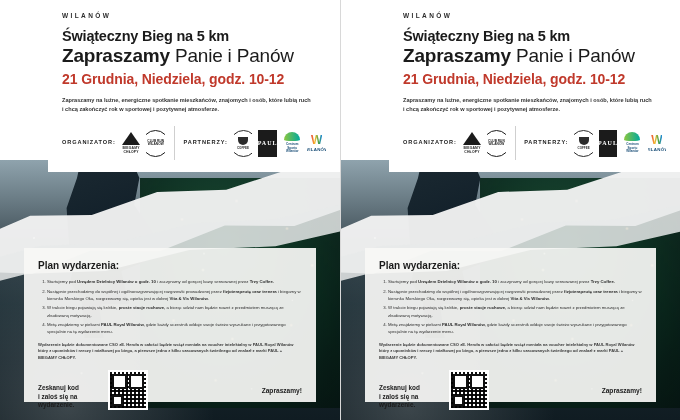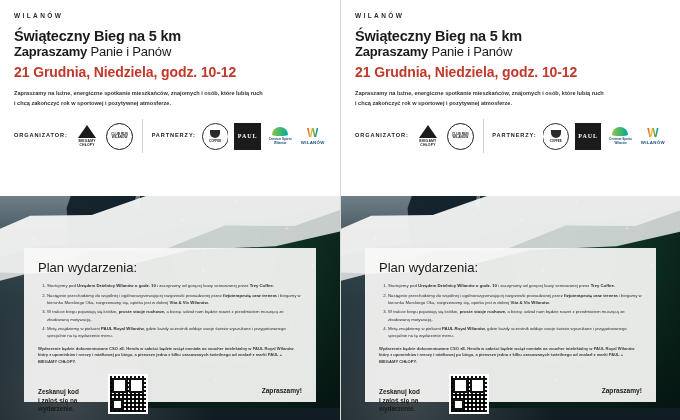--- a/index.html
+++ b/index.html
@@ -20,41 +20,42 @@
     width: 340px;
     height: 420px;
     overflow: hidden;
     background: #ffffff;
   }
   .poster + .poster { border-left: 1px solid #d8d8d8; }
 
   
   .top {
     position: relative;
-    height: 196px;
+    height: 172px;
     background: #ffffff;
     padding: 12px 14px 0 14px;
     z-index: 5;
+    margin-left: 48px;
   }
   .brand {
     font-size: 6.5px;
     letter-spacing: 2.4px;
     color: #2b2b2b;
     font-weight: 700;
     margin-bottom: 9px;
   }
   .headline1 {
     font-size: 14.5px;
     font-weight: 700;
     color: #1b1b1b;
     line-height: 1.12;
     letter-spacing: -0.2px;
   }
   .headline2 {
-    font-size: 13px;
+    font-size: 19px;
     font-weight: 700;
     color: #1b1b1b;
     line-height: 1.12;
     margin-top: 1px;
     letter-spacing: -0.2px;
   }
   .headline2 .light { font-weight: 400; }
   .headline3 {
     font-size: 14px;
     font-weight: 700;
@@ -227,22 +228,22 @@
     position: absolute;
     left: 24px; right: 24px;
     top: 248px;
     bottom: 18px;
     background: rgba(247,247,245,0.93);
     padding: 12px 14px 10px 14px;
     z-index: 9;
   }
   .card h4 {
     margin: 0 0 7px 0;
-    font-size: 13px;
-    font-weight: 400;
+    font-size: 10px;
+    font-weight: 700;
     color: #1b1b1b;
   }
   ol.plan {
     margin: 0; padding-left: 9px;
     font-size: 4.3px;
     line-height: 1.68;
     color: #2c2c2c;
   }
   ol.plan li { margin-bottom: 2.4px; }
   ol.plan b { font-weight: 700; }

